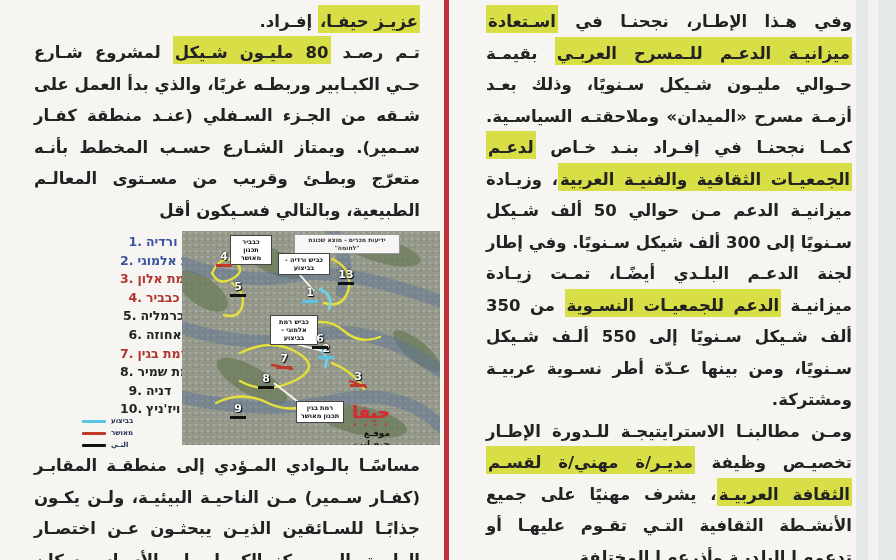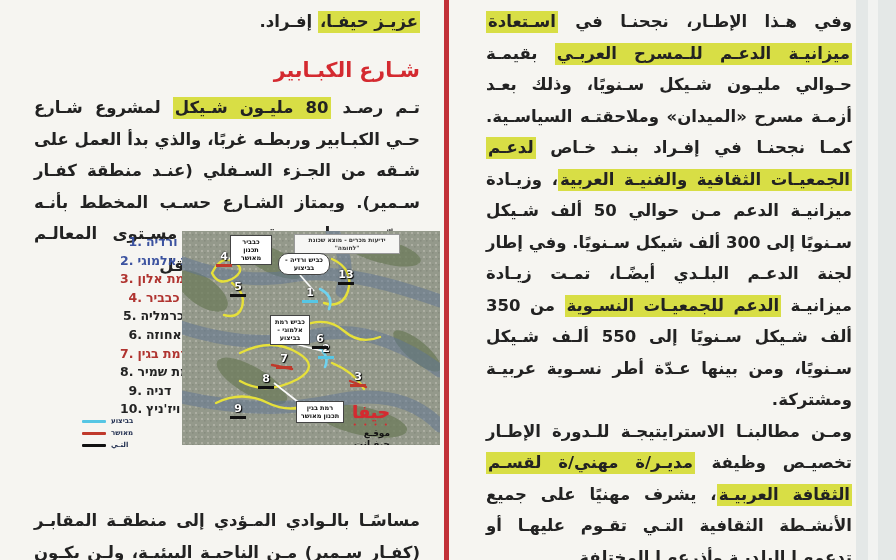--- a/index.html
+++ b/index.html
@@ -26,21 +26,21 @@
   .col { position:absolute; top:0; direction:rtl; }
   .col-left  { right:476px; width:386px; padding-top:6px; }  
   .col-right { right:44px;  width:366px; padding-top:6px; }  
 
   p.body-p {
     font-size:16.5px; line-height:31.5px; font-weight:bold;
     text-align:justify; text-justify:inter-word;
   }
   .intro-line { font-size:16.5px; line-height:31px; font-weight:bold; text-align:right; }
 
-  .hl { background:#d8de45; padding:1px 2px 2px 2px;
+  .hl { background:#d8de45; padding:7px 2px 2px 2px;
         -webkit-box-decoration-break:clone; box-decoration-break:clone; }
 
   h2.sec-head { color:#d42a30; font-size:20.5px; font-weight:bold; line-height:26px; }
   .col-left  h2.sec-head { margin:20px 0 9px 0; }
 
   
   .figure { position:absolute; top:231px; left:82px; width:358px; height:221px; direction:ltr; }
 
   .nb-list { position:absolute; top:2px; left:38px; width:64px; }
   .nb-row { display:flex; font-size:12.5px; line-height:18.6px; font-weight:bold;
@@ -61,22 +61,22 @@
 
   .map-caption { position:absolute; top:3px; left:112px; width:106px;
     background:#f6f6f4; border:1px solid #999; color:#333;
     font-size:6px; line-height:8px; text-align:center; font-weight:bold;
     direction:rtl; padding:1px 2px; }
 
   .callout { position:absolute; background:#fff; border:1px solid #444;
     font-size:6.5px; line-height:8px; font-weight:bold; color:#111;
     text-align:center; white-space:pre-line; padding:2px 3px; direction:rtl; }
   .co-kababir { top:4px;  left:48px;  width:42px; }
-  .co-vardia  { top:22px; left:96px;  width:52px;border-radius:10px; }
-  .co-almogi  { top:84px; left:88px;  width:40px; }
+  .co-vardia  { top:22px; left:96px;  width:52px; }
+  .co-almogi  { top:84px; left:88px;  width:48px; }
   .co-begin   { top:170px;left:114px; width:48px; }
 
   .marker { position:absolute; width:20px; text-align:center; }
   .marker .mnum { display:block; color:#fff; font-size:11px; line-height:11px; font-weight:bold;
     text-shadow:0 0 2px #000, 1px 1px 1px #000; }
   .marker .mbar { display:block; height:3px; width:16px; margin:2px auto 0 auto; }
   .bar-blue  { background:#56c6e4; }
   .bar-red   { background:#c0392b; }
   .bar-black { background:#111; }
 
@@ -90,21 +90,20 @@
   .fig-spacer { height:224px; }
 </style>
 </head>
 <body>
 
 <div class="page">
 
   <div class="col col-left">
     <p class="intro-line"><span class="hl">عزيـز حيفـا،</span><span> إفـراد.</span></p>
 
-    <h2 class="sec-head">شـارع الكبـابير</h2>
 
     <p class="body-p"><span>تـم رصـد </span><span class="hl">80 مليـون شـيكل</span><span> لمشروع شـارع حـي الكبـابير وربطـه غربًا، والذي بدأ العمل على شـقه من الجـزء السـفلي (عنـد منطقة كفـار سـمير). ويمتاز الشـارع حسـب المخطط بأنـه متعرّج وبطـئ وقريب من مسـتوى المعالـم الطبيعية، وبالتالي فسـيكون أقل</span></p>
 
     <div class="fig-spacer"></div>
 
     <p class="body-p">مساسًـا بالـوادي المـؤدي إلى منطقـة المقابـر (كفـار سـمير) مـن الناحيـة البيئيـة، ولـن يكـون جذابًـا للسـائقين الذيـن يبحثـون عـن اختصـار الطريق إلى مركز الكرمل بل بالأسـاس سكان الحـي والمنطقة</p>
   </div>
 
   <div class="figure">
 

